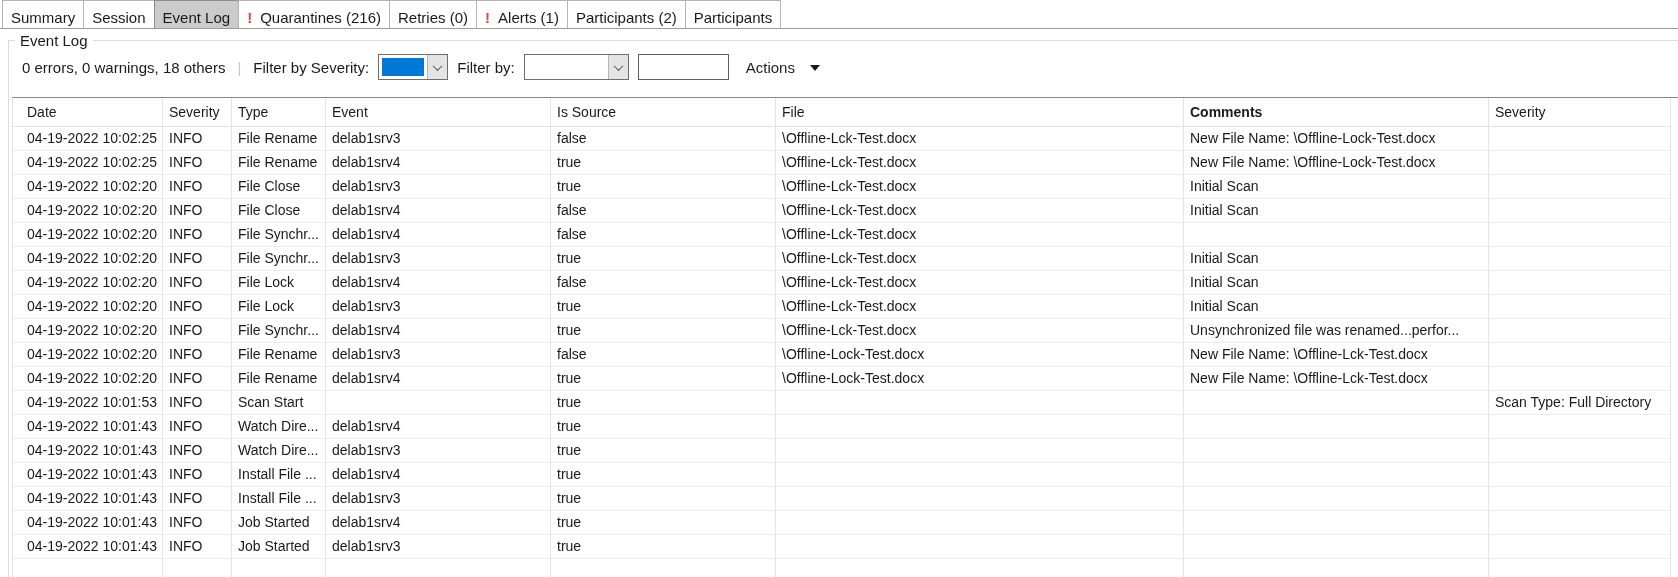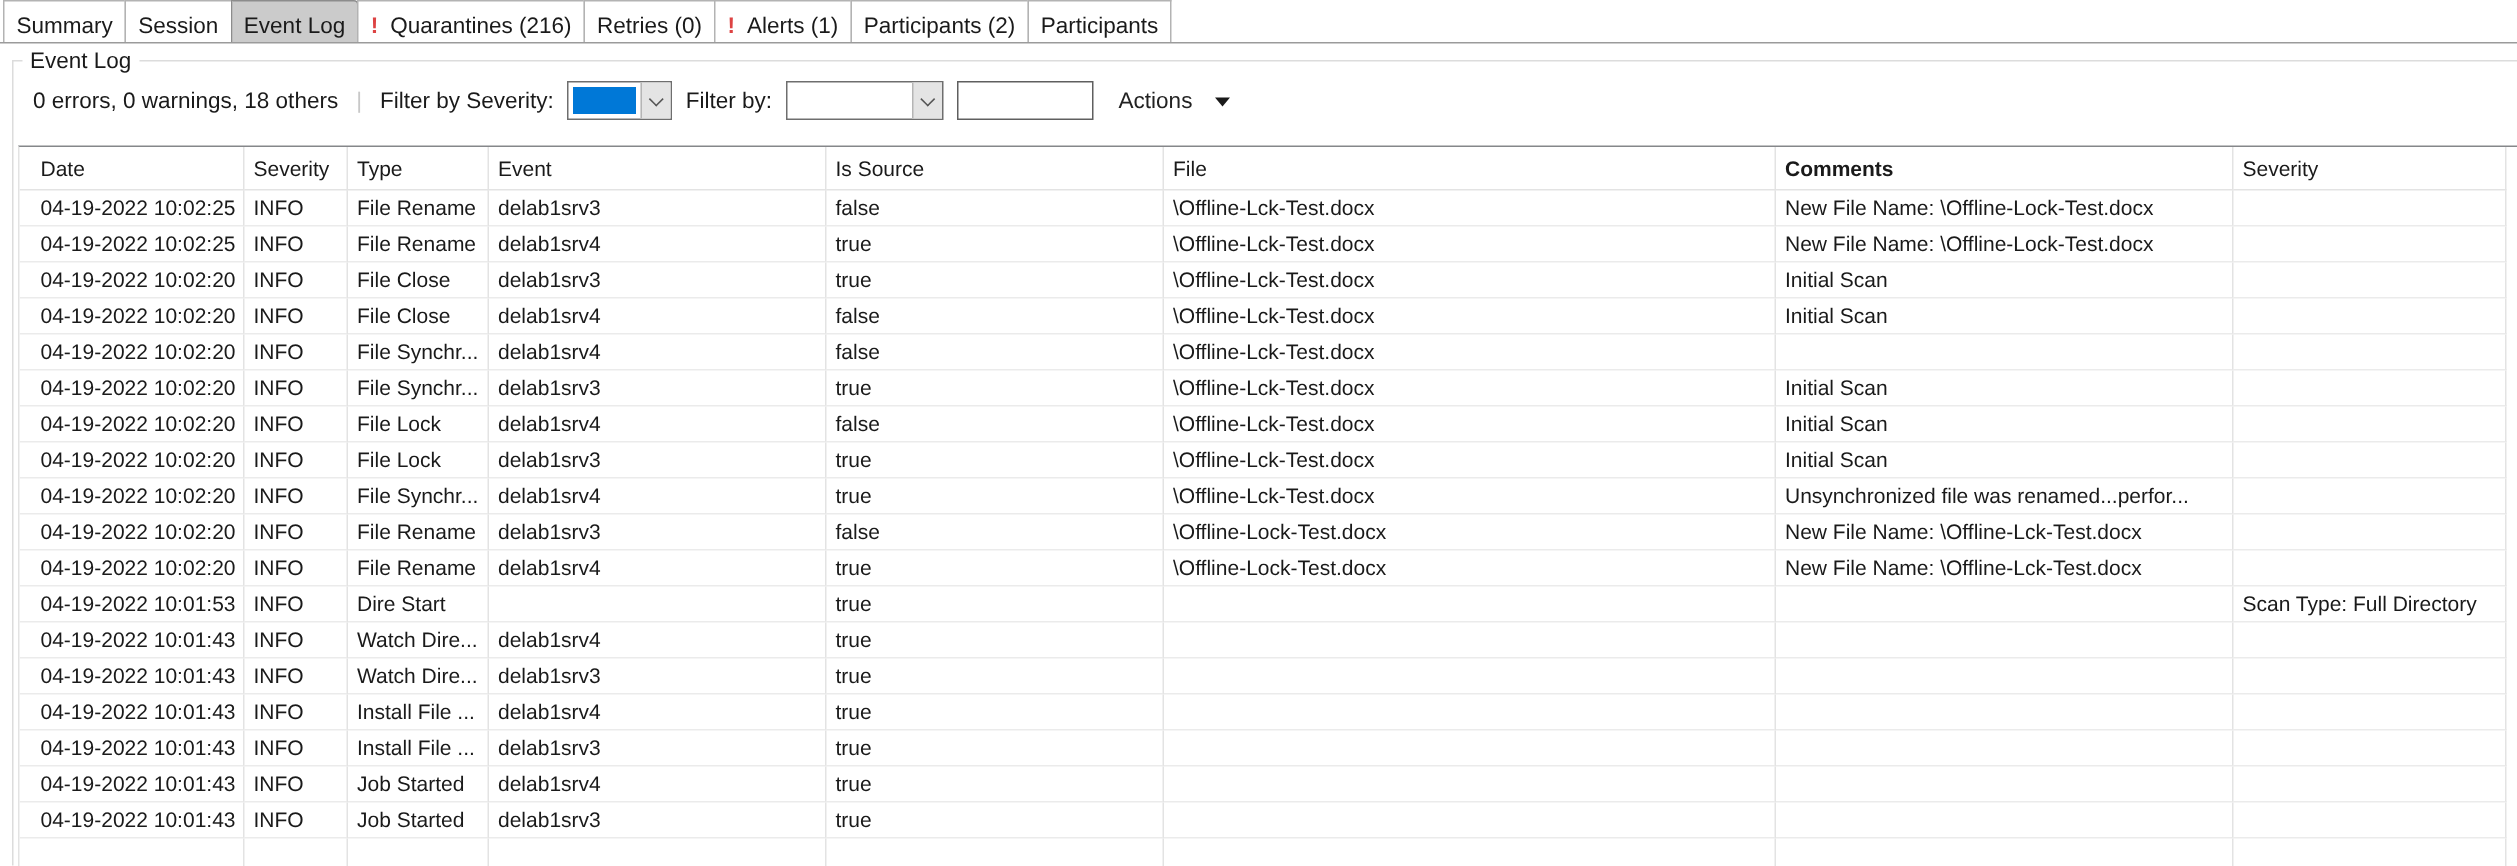--- a/index.html
+++ b/index.html
@@ -312,21 +312,21 @@
           <div class="td" style="width: 94px;">File Rename</div>
           <div class="td" style="width: 225px;">delab1srv4</div>
           <div class="td" style="width: 225px;">true</div>
           <div class="td" style="width: 408px;">\Offline-Lock-Test.docx</div>
           <div class="td" style="width: 305px;">New File Name: \Offline-Lck-Test.docx</div>
           <div class="td" style="width: 182px;"></div>
         </div>
         <div class="tr">
           <div class="td" style="width: 150px;">04-19-2022 10:01:53</div>
           <div class="td" style="width: 69px;">INFO</div>
-          <div class="td" style="width: 94px;">Dire Start</div>
+          <div class="td" style="width: 94px;">Scan Start</div>
           <div class="td" style="width: 225px;"></div>
           <div class="td" style="width: 225px;">true</div>
           <div class="td" style="width: 408px;"></div>
           <div class="td" style="width: 305px;"></div>
           <div class="td" style="width: 182px;">Scan Type: Full Directory</div>
         </div>
         <div class="tr">
           <div class="td" style="width: 150px;">04-19-2022 10:01:43</div>
           <div class="td" style="width: 69px;">INFO</div>
           <div class="td" style="width: 94px;">Watch Dire...</div>

